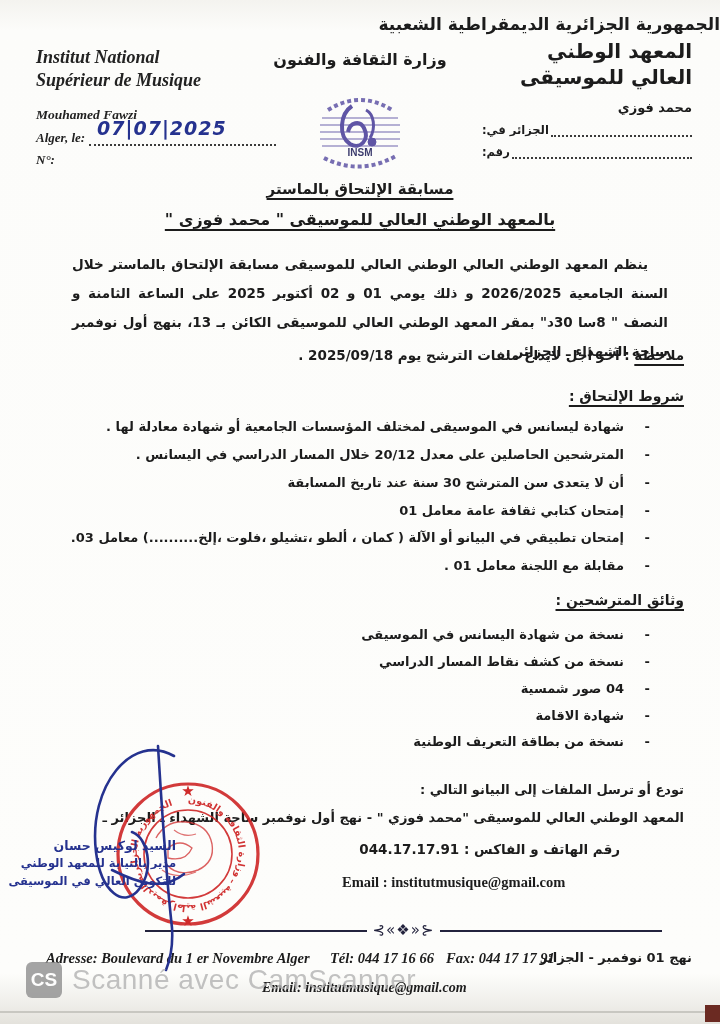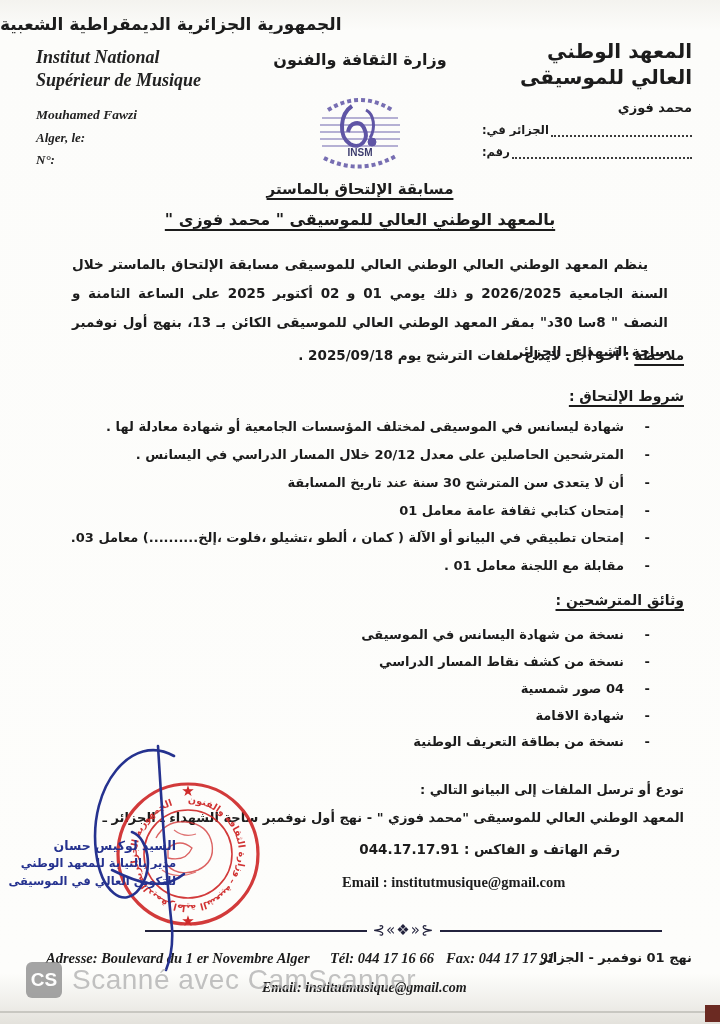--- a/index.html
+++ b/index.html
@@ -8,21 +8,21 @@
     background:linear-gradient(180deg,#f4f3ef 0%,#fcfcfa 3%,#fdfdfb 95%,#efeeea 98%,#e4e2dc 100%);
     font-family:"DejaVu Sans",sans-serif;color:#1c1c1c;
   }
   .ar{direction:rtl;font-family:"DejaVu Sans",sans-serif;}
   .fr{font-family:"Liberation Serif",serif;font-style:italic;font-weight:700;}
   .abs{position:absolute;}
   .u{text-decoration:underline;text-underline-offset:4px;text-decoration-thickness:1.5px;}
   .hand{color:var(--ink-blue,#25328f);font-family:"DejaVu Sans",sans-serif;font-style:italic;font-weight:700;}
 
   
-  .republic{top:14px;left:0;right:0;text-align:left;font-size:17px;font-weight:700;}
+  .republic{top:14px;left:0;right:0;text-align:right;font-size:17px;font-weight:700;}
   .blk-left{left:36px;top:46px;width:240px;font-size:18px;line-height:1.25;color:#222;}
   .blk-left .inst{font-size:18px;}
   .blk-left .person{margin-top:16px;font-size:13.5px;}
   .hs-row{display:flex;align-items:flex-end;font-size:13px;margin-top:6px;}
   .dotfill{flex:1;border-bottom:2px dotted #3a3a3a;height:14px;position:relative;margin-left:4px;}
   .dotfill .hand{position:absolute;left:8px;top:-13px;font-size:19px;letter-spacing:1px;white-space:nowrap;}
   .ministry{top:50px;left:250px;width:220px;text-align:center;font-size:16px;font-weight:700;}
   .blk-right{right:28px;top:38px;width:210px;text-align:right;}
   .blk-right .l1{font-size:20px;font-weight:700;line-height:1.3;}
   .blk-right .person{font-size:13px;font-weight:700;margin-top:10px;}
@@ -84,20 +84,23 @@
 <div class="page">
 
   <div class="abs republic ar">الجمهورية الجزائرية الديمقراطية الشعبية</div>
 
   <div class="abs blk-left">
     <div class="fr inst">Institut National</div>
     <div class="fr inst">Supérieur de Musique</div>
     <div class="fr person">Mouhamed Fawzi</div>
     <div class="hs-row">
       <span class="fr">Alger, le:</span>
+      <span class="dotfill">
+        <span class="hand">07|07|2025</span>
+      </span>
     </div>
     <div class="hs-row">
       <span class="fr">N°:</span>
     </div>
   </div>
 
   <div class="abs ministry ar">وزارة الثقافة والفنون</div>
 
   <svg class="abs logo" viewBox="0 0 120 100">
     <g stroke="var(--logo-purple,#5f55a5)" fill="none">

